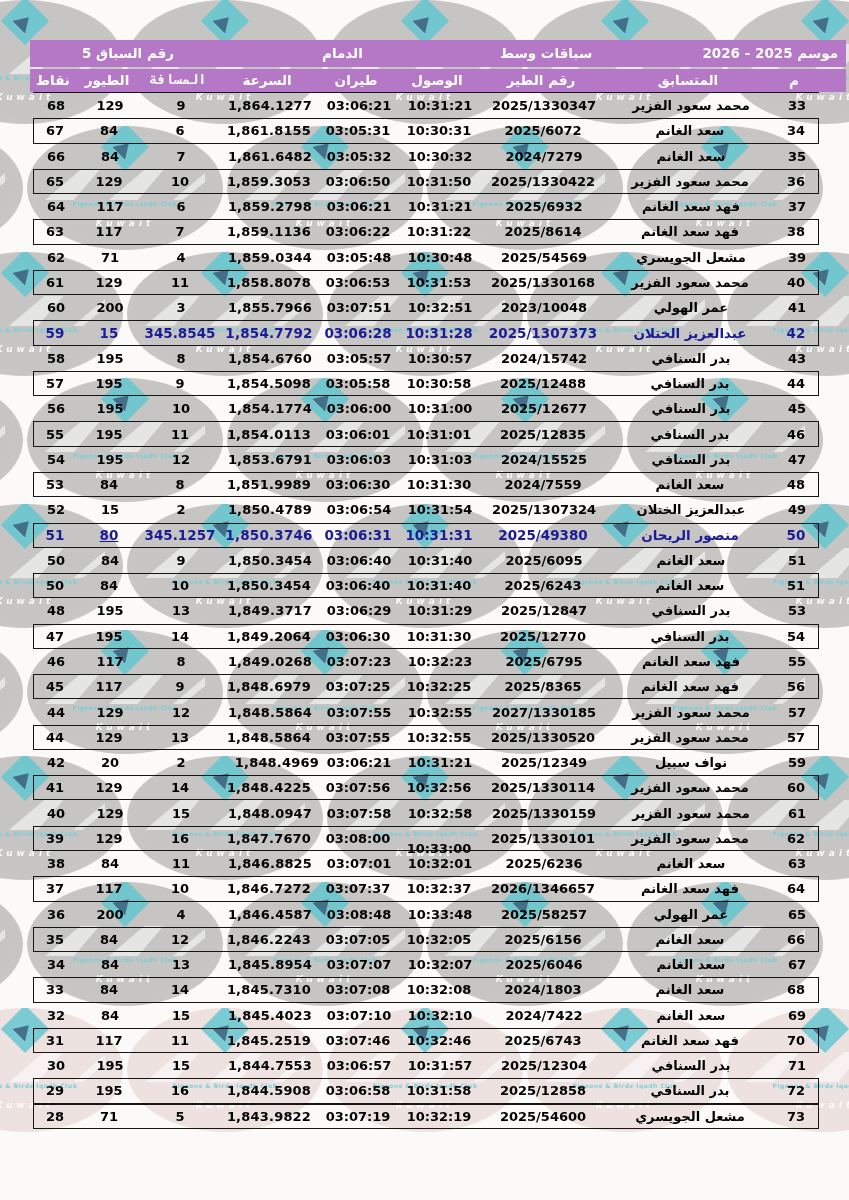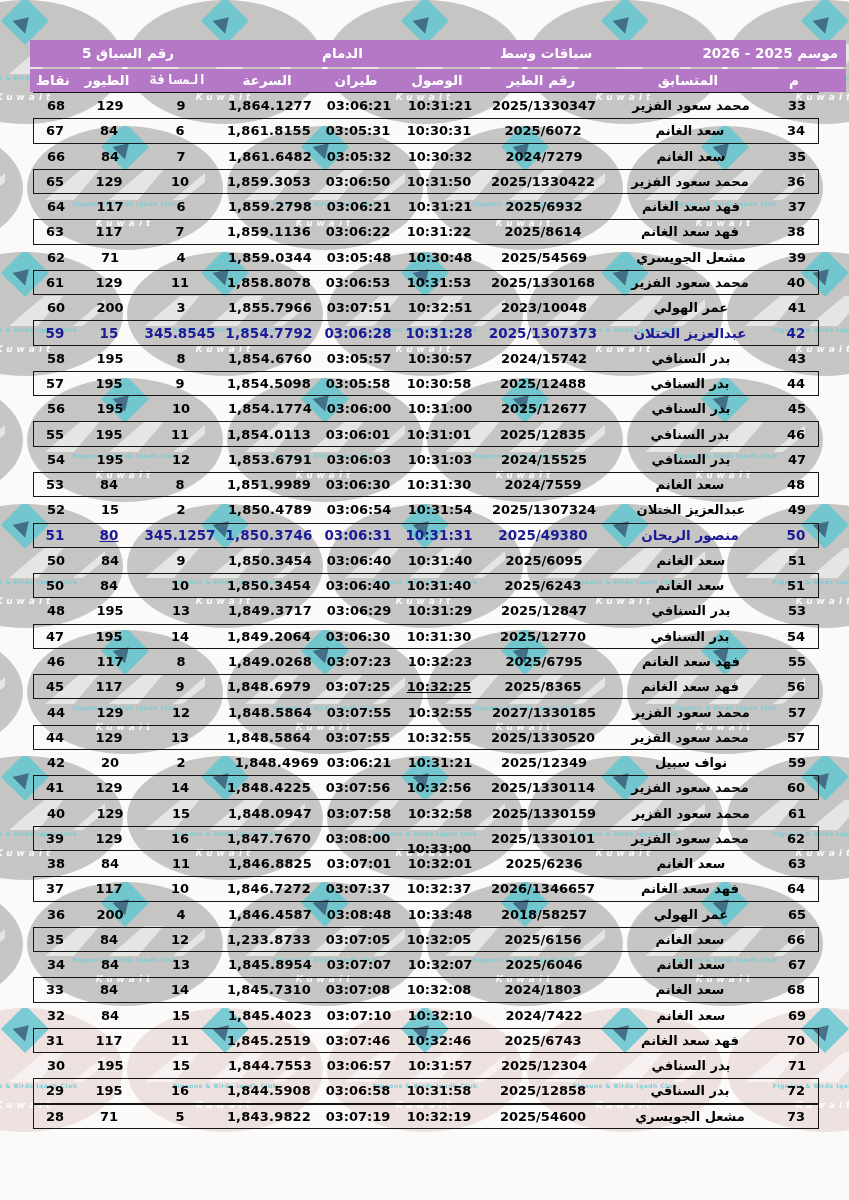--- a/index.html
+++ b/index.html
@@ -624,21 +624,21 @@
         <div class="c c-flight" style="width: 80px;">03:07:23</div>
         <div class="c c-speed" style="width: 98px;">1,849.0268</div>
         <div class="c c-dist" style="width: 80px;">8</div>
         <div class="c c-birds" style="width: 62px;">117</div>
         <div class="c c-pts" style="width: 46px;">46</div>
       </div>
       <div class="grid-row t-row boxed">
         <div class="c c-no" style="width: 44px;">56</div>
         <div class="c c-name" style="width: 168px;">فهد سعد الغانم</div>
         <div class="c c-bird" style="width: 126px;">2025/8365</div>
-        <div class="c c-arrival" style="width: 82px; text-decoration: underline;">10:32:25</div>
+        <div class="c c-arrival" style="width: 82px;">10:32:25</div>
         <div class="c c-flight" style="width: 80px;">03:07:25</div>
         <div class="c c-speed" style="width: 98px;">1,848.6979</div>
         <div class="c c-dist" style="width: 80px;">9</div>
         <div class="c c-birds" style="width: 62px;">117</div>
         <div class="c c-pts" style="width: 46px;">45</div>
       </div>
       <div class="grid-row t-row">
         <div class="c c-no" style="width: 44px;">57</div>
         <div class="c c-name" style="width: 168px;">محمد سعود الفزير</div>
         <div class="c c-bird" style="width: 126px;">2027/1330185</div>
@@ -722,35 +722,35 @@
         <div class="c c-arrival" style="width: 82px;">10:32:37</div>
         <div class="c c-flight" style="width: 80px;">03:07:37</div>
         <div class="c c-speed" style="width: 98px;">1,846.7272</div>
         <div class="c c-dist" style="width: 80px;">10</div>
         <div class="c c-birds" style="width: 62px;">117</div>
         <div class="c c-pts" style="width: 46px;">37</div>
       </div>
       <div class="grid-row t-row">
         <div class="c c-no" style="width: 44px;">65</div>
         <div class="c c-name" style="width: 168px;">عمر الهولي</div>
-        <div class="c c-bird" style="width: 126px;">2018/58257</div>
+        <div class="c c-bird" style="width: 126px;">2025/58257</div>
         <div class="c c-arrival" style="width: 82px;">10:33:48</div>
         <div class="c c-flight" style="width: 80px;">03:08:48</div>
         <div class="c c-speed" style="width: 98px;">1,846.4587</div>
         <div class="c c-dist" style="width: 80px;">4</div>
         <div class="c c-birds" style="width: 62px;">200</div>
         <div class="c c-pts" style="width: 46px;">36</div>
       </div>
       <div class="grid-row t-row boxed">
         <div class="c c-no" style="width: 44px;">66</div>
         <div class="c c-name" style="width: 168px;">سعد الغانم</div>
         <div class="c c-bird" style="width: 126px;">2025/6156</div>
         <div class="c c-arrival" style="width: 82px;">10:32:05</div>
         <div class="c c-flight" style="width: 80px;">03:07:05</div>
-        <div class="c c-speed" style="width: 98px;">1,233.8733</div>
+        <div class="c c-speed" style="width: 98px;">1,846.2243</div>
         <div class="c c-dist" style="width: 80px;">12</div>
         <div class="c c-birds" style="width: 62px;">84</div>
         <div class="c c-pts" style="width: 46px;">35</div>
       </div>
       <div class="grid-row t-row">
         <div class="c c-no" style="width: 44px;">67</div>
         <div class="c c-name" style="width: 168px;">سعد الغانم</div>
         <div class="c c-bird" style="width: 126px;">2025/6046</div>
         <div class="c c-arrival" style="width: 82px;">10:32:07</div>
         <div class="c c-flight" style="width: 80px;">03:07:07</div>

